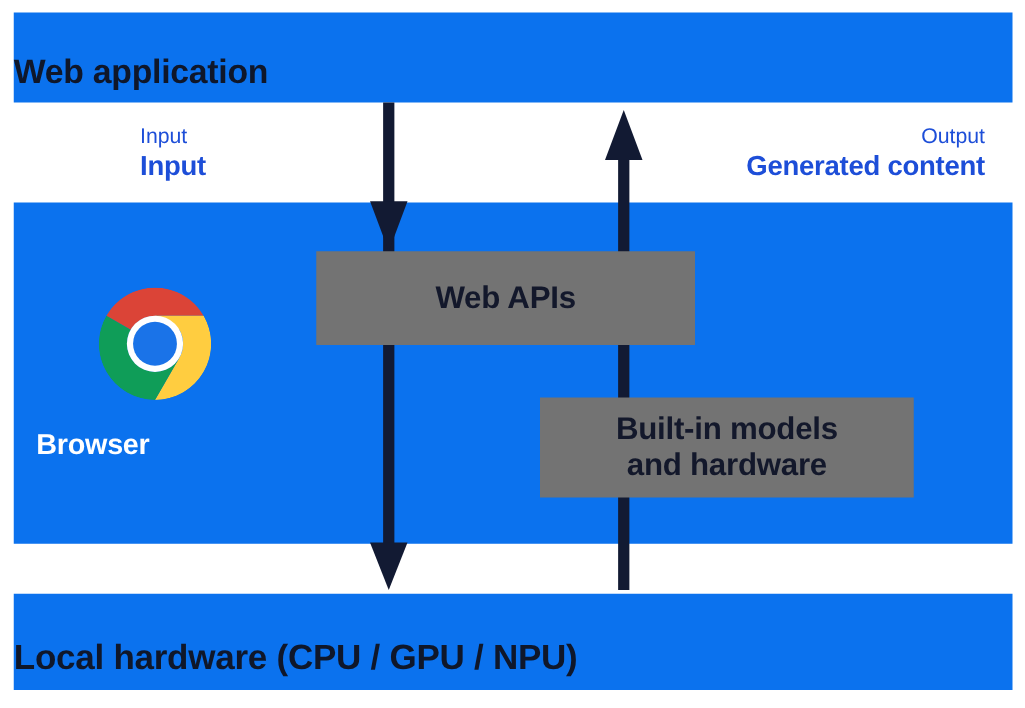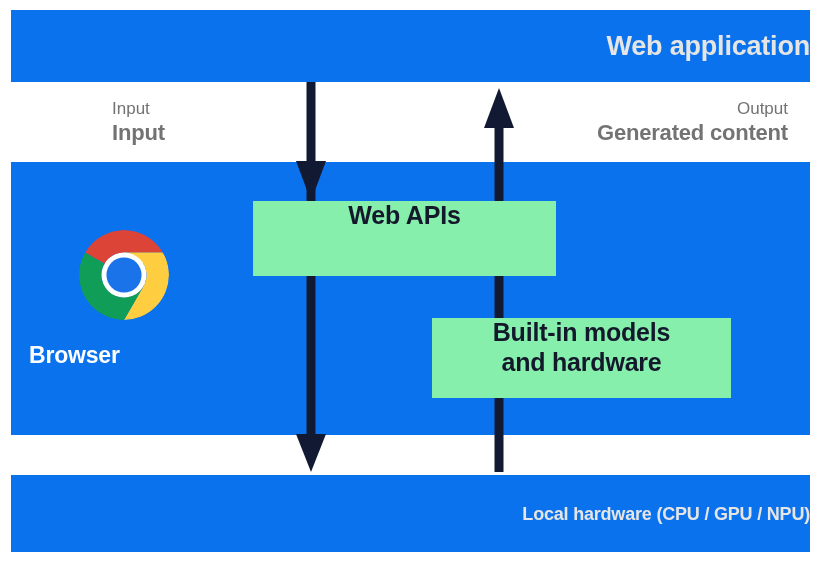--- a/index.html
+++ b/index.html
@@ -28,34 +28,35 @@
     box-sizing: border-box;
   }
   #band-webapp   { top: 10px;  height: 72px; }
   #band-browser  { top: 162px; height: 273px; }
   #band-hardware { top: 475px; height: 77px; }
 
   .band-title {
     position: absolute;
     left: 0;
     right: 0;
-    text-align: right;
-    color: #e5e5e5;
-    font-weight: bold;
-    letter-spacing: -0.2px;
+    text-align: left;
+    color: #0f172a;
+    font-weight: bold;
+    letter-spacing: -0.2px;
+    margin-top: 12px;
   }
   #webapp-title {
     top: 50%;
     transform: translateY(-50%);
     font-size: 27px;
   }
   #hardware-title {
     top: 50%;
     transform: translateY(-50%);
-    font-size: 18px;
+    font-size: 28px;
   }
 
   
   #chrome-logo {
     position: absolute;
     left: 79px;
     top: 230px;
     width: 90px;
     height: 90px;
   }
@@ -77,24 +78,24 @@
     left: 0;
     top: 0;
     width: 820px;
     height: 566px;
     pointer-events: none;
   }
 
   
   .amber-box {
     position: absolute;
-    background: #86efac;
+    background: #737373;
     color: #13182B;
     display: flex;
-    align-items: flex-start;
+    align-items: center;
     justify-content: center;
     text-align: center;
     font-weight: bold;
     letter-spacing: -0.2px;
     line-height: 1.18;
     z-index: 7;
   }
   #box-web-apis {
     left: 253px;
     top: 201px;
@@ -106,21 +107,21 @@
     left: 432px;
     top: 318px;
     width: 299px;
     height: 80px;
     font-size: 25px;
   }
 
   
   .flow-label {
     position: absolute;
-    color: #737373;
+    color: #1d4ed8;
     z-index: 8;
   }
   .flow-label .kind {
     display: block;
     font-size: 17px;
     font-weight: normal;
     line-height: 1.25;
   }
   .flow-label .value {
     display: block;

